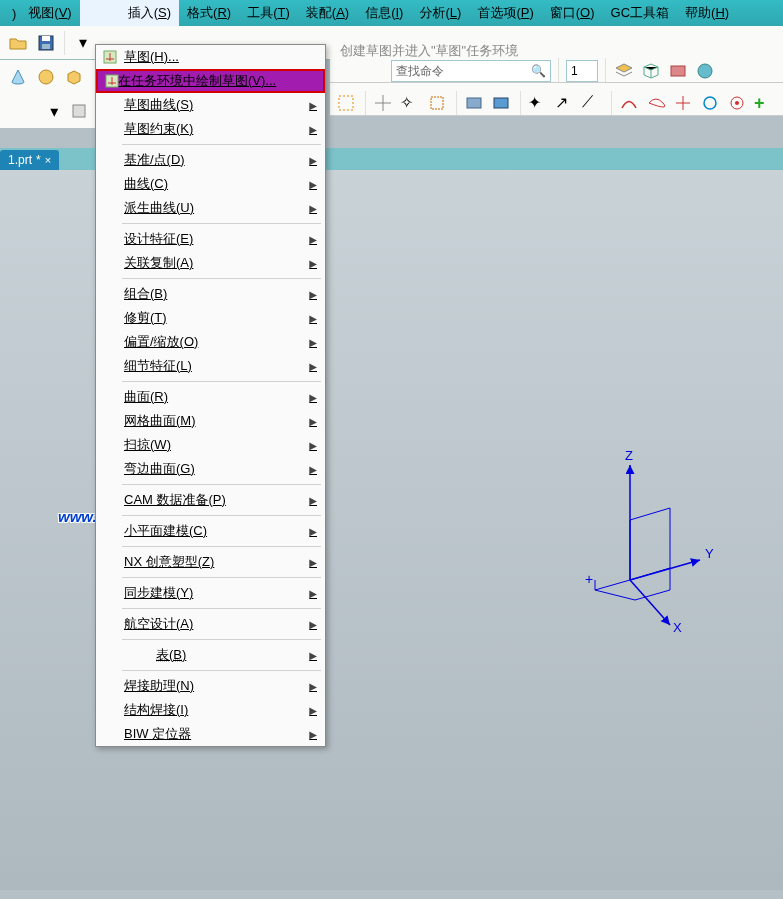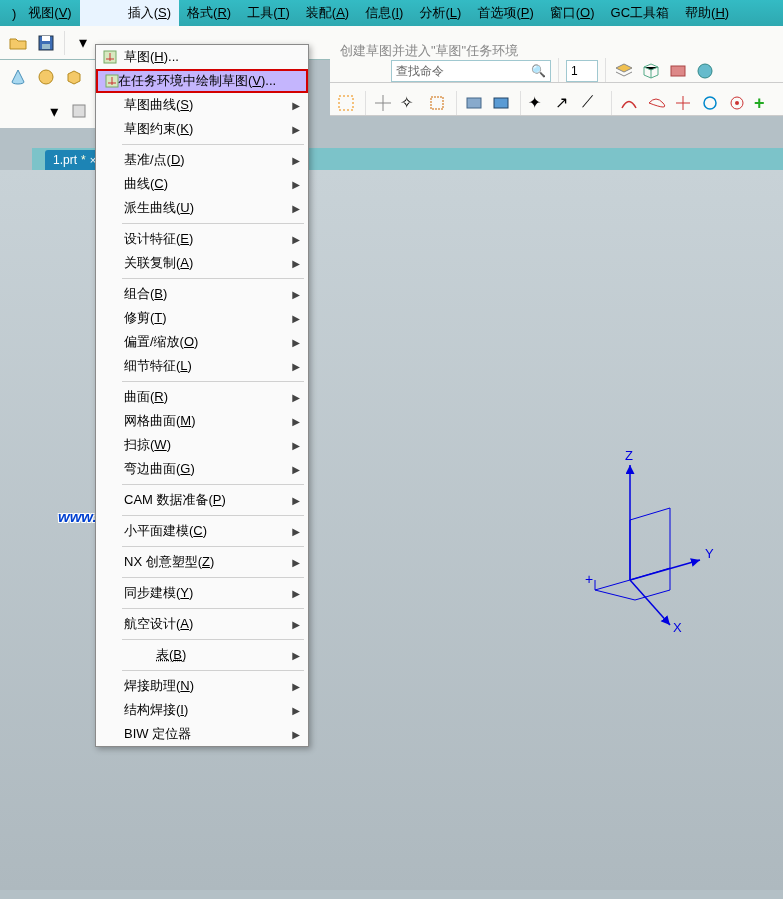--- a/index.html
+++ b/index.html
@@ -9,33 +9,33 @@
 .menubar .mitem { padding:4px 8px; cursor:default; }
 .menubar .mitem.open { background:#e9f4ff;padding-left:48px; }
 
 .toolbar { height:34px; background:#fafaf8; border-bottom:1px solid #9bb; display:flex; align-items:center; gap:4px; padding:2px 6px; position:relative; }
 .toolbar .ticon { width:24px; height:24px; display:inline-flex; align-items:center; justify-content:center; }
 .sep { width:1px; height:24px; background:#e0e0e0; margin:0 2px; }
 .search { width:160px; height:22px; border:1px solid #a0c8d0; background:#fff; font-size:12px; padding:0 4px; color:#666; display:flex; align-items:center; justify-content:space-between; }
 .numbox { width:32px; height:22px; border:1px solid #a0c8d0; background:#fff; font-size:12px; display:flex; align-items:center; padding:0 4px; }
 .hint { position:absolute; left:340px; top:42px; font-size:13px; color:#888; z-index:1; }
 
-.tabbar { height:22px; background:#7cc3c9; display:flex; align-items:flex-end; padding-left:13px; margin-top:88px;margin-left:32px; }
+.tabbar { height:22px; background:#7cc3c9; display:flex; align-items:flex-end; padding-left:0; margin-top:88px; }
 .tab { background:#1d84b5; color:#fff; font-size:12px; padding:3px 8px; display:flex; align-items:center; gap:4px; border-radius:3px 3px 0 0; }
 .tab .x { font-size:11px; }
 
 .viewport { height:720px; background:linear-gradient(#c8d2d7,#aeb9bf); position:relative; }
 .watermark { position:absolute; left:58px; top:338px; font-size:15px; font-weight:bold; color:#0040d0; text-shadow:-1px -1px 0 #fff,1px -1px 0 #fff,-1px 1px 0 #fff,1px 1px 0 #fff; font-style:italic; }
 
 .csys { position:absolute; left:575px; top:280px; }
 .csys svg { overflow:visible; }
 
-.menu { position:absolute; left:95px; top:44px; width:214px; background:#fafafa; border:1px solid #8a8a8a; box-shadow:2px 2px 6px rgba(0,0,0,.3); z-index:50; font-size:13px; }
+.menu { position:absolute; left:95px; top:44px; width:231px; background:#fafafa; border:1px solid #8a8a8a; box-shadow:2px 2px 6px rgba(0,0,0,.3); z-index:50; font-size:13px;text-decoration:underline; }
 .menu .row { display:flex; align-items:center; height:24px; padding-left:28px; padding-right:8px; position:relative; }
-.menu .row.hover { background:#c4b5fd;padding-left:20px; }
+.menu .row.hover { background:#a21caf;padding-left:20px; }
 .menu .row.hl { border:2px solid #d40000; }
 .menu .row .ricon { position:absolute; left:6px; width:16px; height:16px; }
 .menu .row .arrow { margin-left:auto; font-size:10px; color:#444; }
 .menu .msep { height:1px; background:#d0d0d0; margin:3px 4px 3px 26px; }
 .menu u { text-decoration:underline; }
 .dotted { text-decoration:underline dotted;margin-left:32px; }
 
 .tb2 { position:absolute; left:330px; top:50px; right:0; height:70px; pointer-events:none; }
 .tb2 .trow { height:33px; background:#fafaf8; border-bottom:1px solid #ccc; display:flex; align-items:flex-end; gap:5px; padding-left:6px; }
 .ic24 { width:22px; height:22px; }

